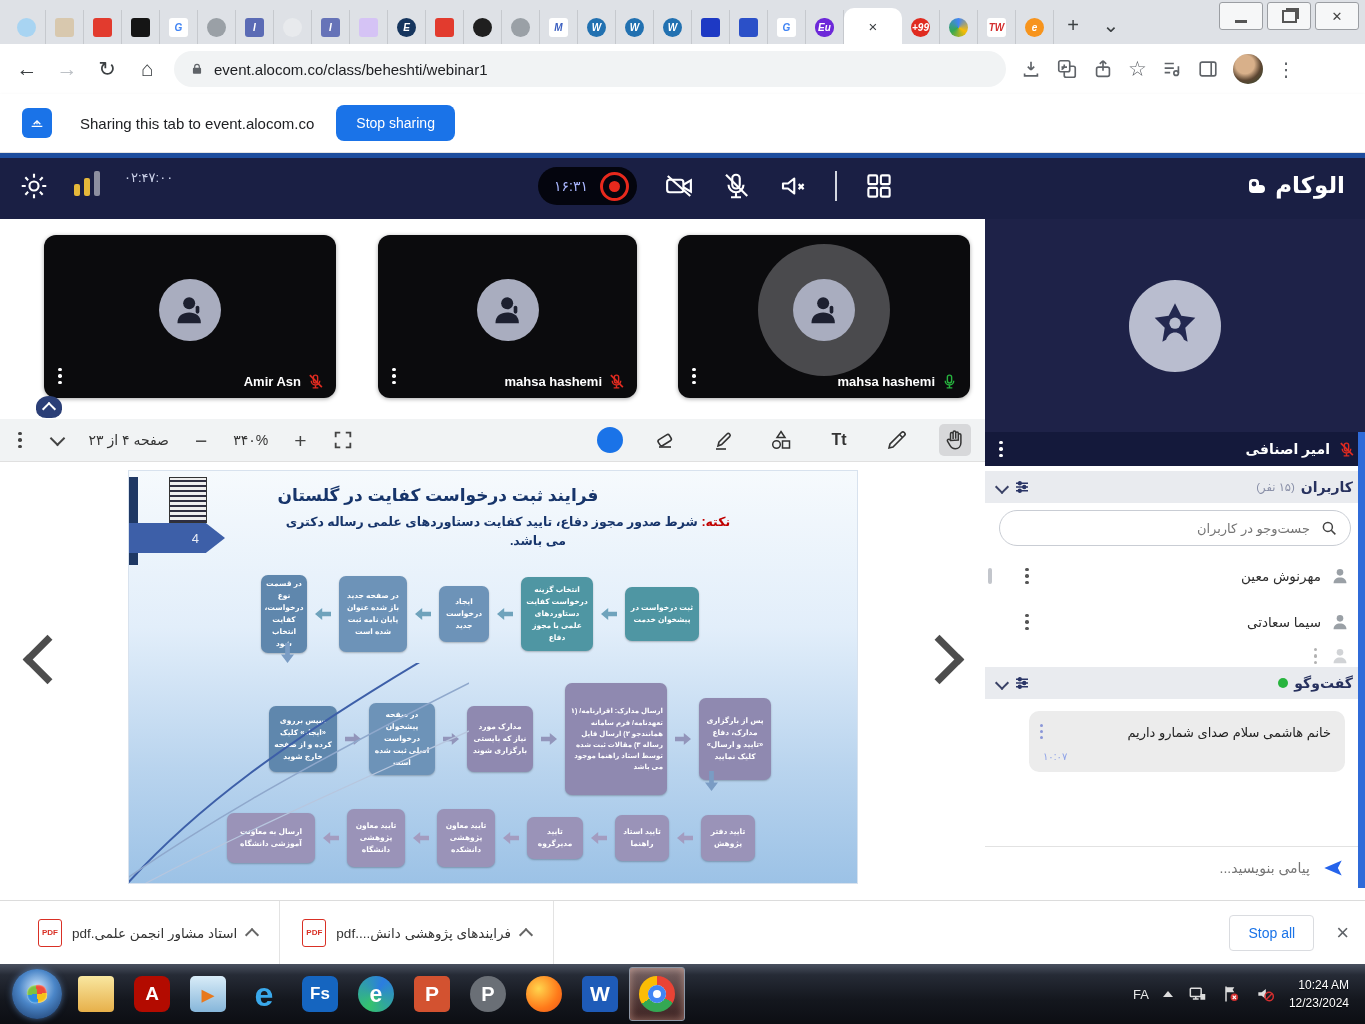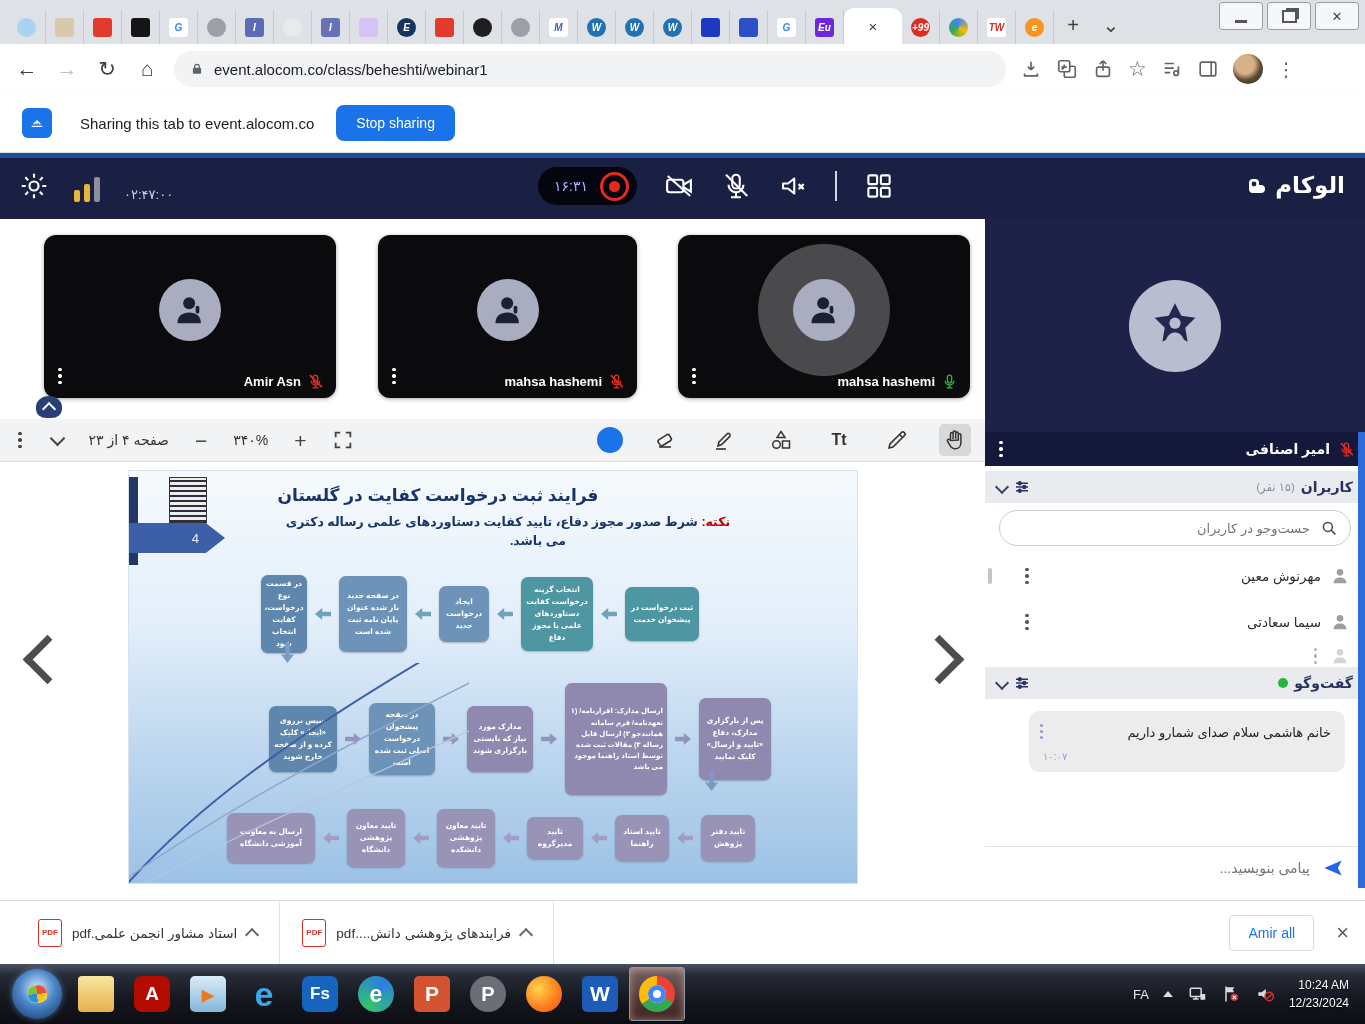--- a/index.html
+++ b/index.html
@@ -30,21 +30,21 @@
   .avatar28{width:30px;height:30px;border-radius:50%;background:radial-gradient(circle at 40% 35%,#d8b08a 0 35%,#5c4632 60%,#2f4a2f 100%);cursor:pointer}
 
   
   #sharebar{position:absolute;top:94px;left:0;width:1365px;height:59px;background:#fff;border-bottom:1px solid #e3e3e3;display:flex;align-items:center;padding:0 22px;box-sizing:border-box;box-shadow:0 2px 4px rgba(0,0,0,.12)}
   .share-ic{width:30px;height:30px;border-radius:6px;background:#1a73e8;display:flex;align-items:center;justify-content:center}
   #sharebar .txt{margin-left:28px;font-size:15px;color:#202124}
   .stopbtn{margin-left:22px;background:var(--accent);color:#fff;font-size:14px;border:none;border-radius:8px;padding:10px 20px;font-family:inherit;cursor:pointer}
 
   
   #webtoolbar{position:absolute;top:153px;left:0;width:1365px;height:66px;background:var(--navy);border-top:5px solid var(--blue_edge);box-sizing:border-box}
-  .wt-left{position:absolute;left:18px;top:12px;display:flex;align-items:flex-end;gap:24px}
+  .wt-left{position:absolute;left:18px;top:12px;display:flex;align-items:flex-start;gap:24px}
   .signal{display:flex;align-items:flex-end;gap:4px;height:26px;cursor:pointer}
   .sigbar{width:6px;border-radius:2px}
   .wt-timer{font-size:13px;color:#cdd3ea;letter-spacing:1px}
   .wt-center{position:absolute;left:538px;top:9px;display:flex;align-items:center;gap:27px}
   .recpill{height:38px;background:#04050e;border-radius:19px;display:flex;align-items:center;padding:0 8px 0 16px;gap:12px;cursor:pointer}
   .rectime{font-size:14px;color:#aab7ff;direction:ltr}
   .ring{width:23px;height:23px;border:3px solid var(--record_red);border-radius:50%;display:flex;align-items:center;justify-content:center}
   .ring .dot{width:11px;height:11px;border-radius:50%;background:var(--record_red)}
   .wt-ic{cursor:pointer}
   .wt-div{width:2px;height:30px;background:#e8eaf2;opacity:.9}
@@ -236,21 +236,21 @@
           <span class="ptab">
             <i class="pfav" style="background: rgb(29, 57, 196); color: rgb(255, 255, 255); border-radius: 3px;"></i>
           </span>
           <span class="ptab">
             <i class="pfav" style="background: rgb(43, 80, 200); color: rgb(255, 255, 255); border-radius: 3px;"></i>
           </span>
           <span class="ptab">
             <i class="pfav" style="background: rgb(255, 255, 255); color: rgb(66, 133, 244); border-radius: 3px;">G</i>
           </span>
           <span class="ptab">
-            <i class="pfav" style="background: #6d28d9; color: rgb(255, 255, 255); border-radius: 3px;">Eu</i>
+            <i class="pfav" style="background: #6d28d9; color: rgb(255, 255, 255); border-radius: 9px;">Eu</i>
           </span>
         </div>
       <div class="active-tab">
           <span>×</span>
         </div>
       <div class="ptabs">
 
       <span class="ptab">
             <i class="pfav" style="background: rgb(224, 43, 32); color: rgb(255, 255, 255); border-radius: 50%;">+99</i>
           </span>
@@ -684,21 +684,21 @@
       <span class="pdfic">PDF</span>
       <span class="dlname">استاد مشاور انجمن علمی.pdf</span>
       <span class="dl-chev"></span>
     </div>
     <div class="dlitem">
       <span class="pdfic">PDF</span>
       <span class="dlname">فرایندهای پژوهشی دانش....pdf</span>
       <span class="dl-chev"></span>
     </div>
     <div class="dl-right">
-      <button class="showall">Amir all</button>
+      <button class="showall">Stop all</button>
       <span class="dlclose">×</span>
     </div>
   </div>
 
   <div id="taskbar">
     <div class="orb">
         <span class="orbflag"></span>
       </div>
     <div id="tb-apps" style="display:flex">
 

